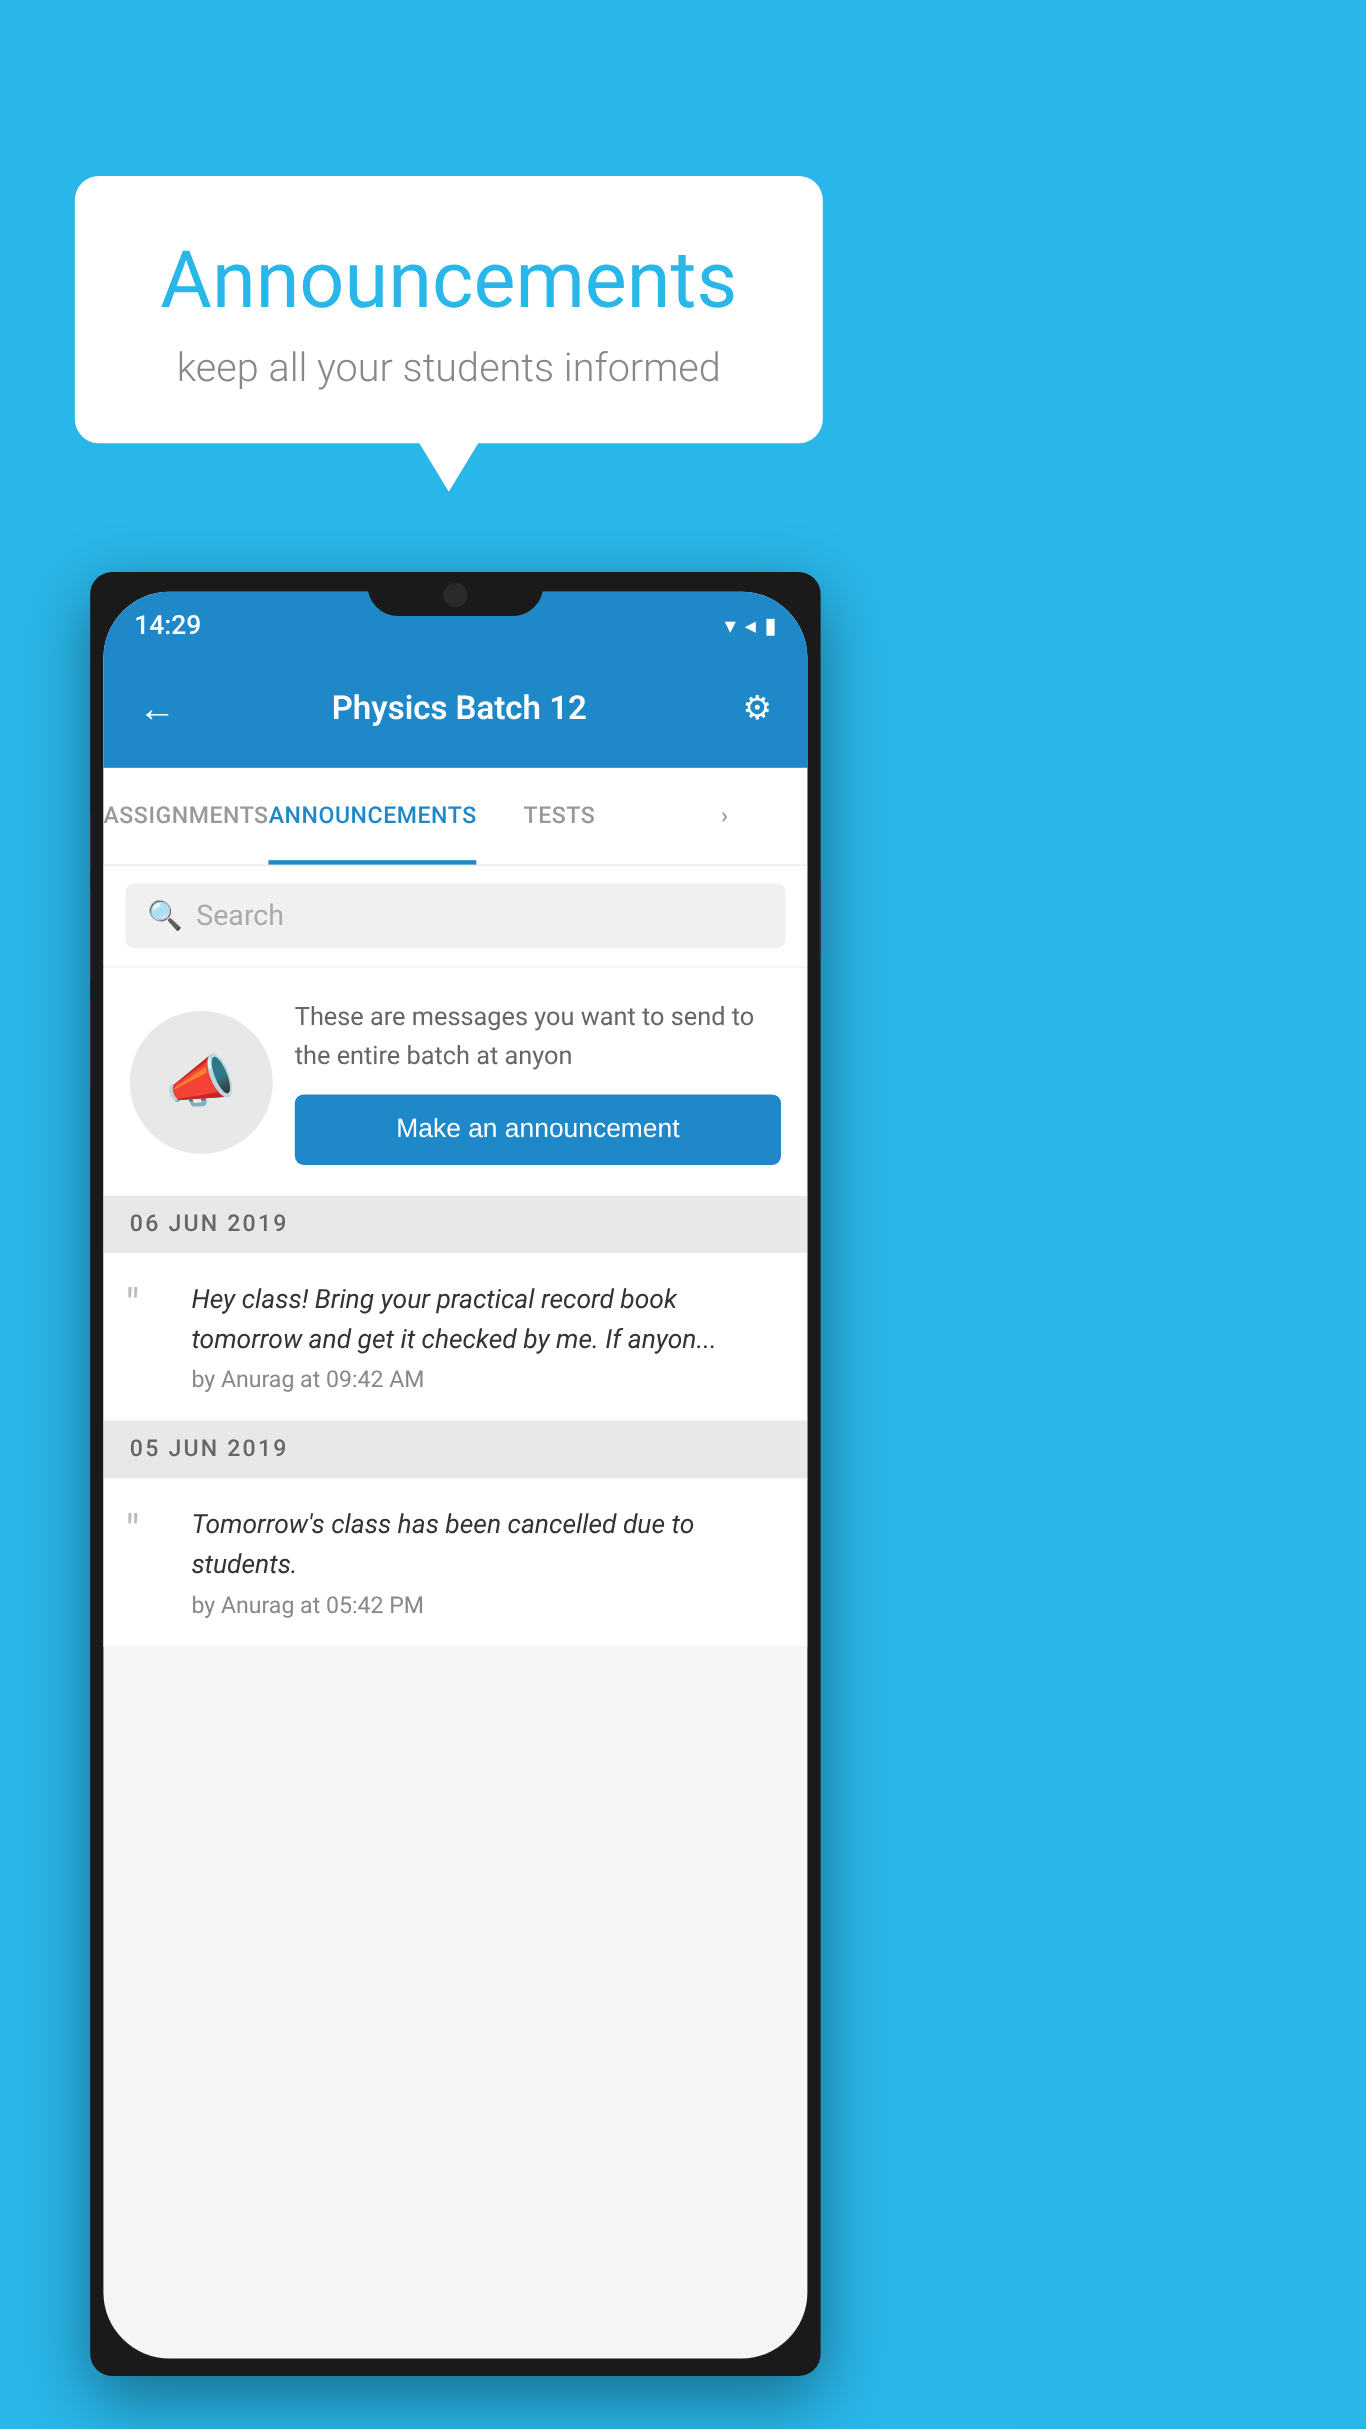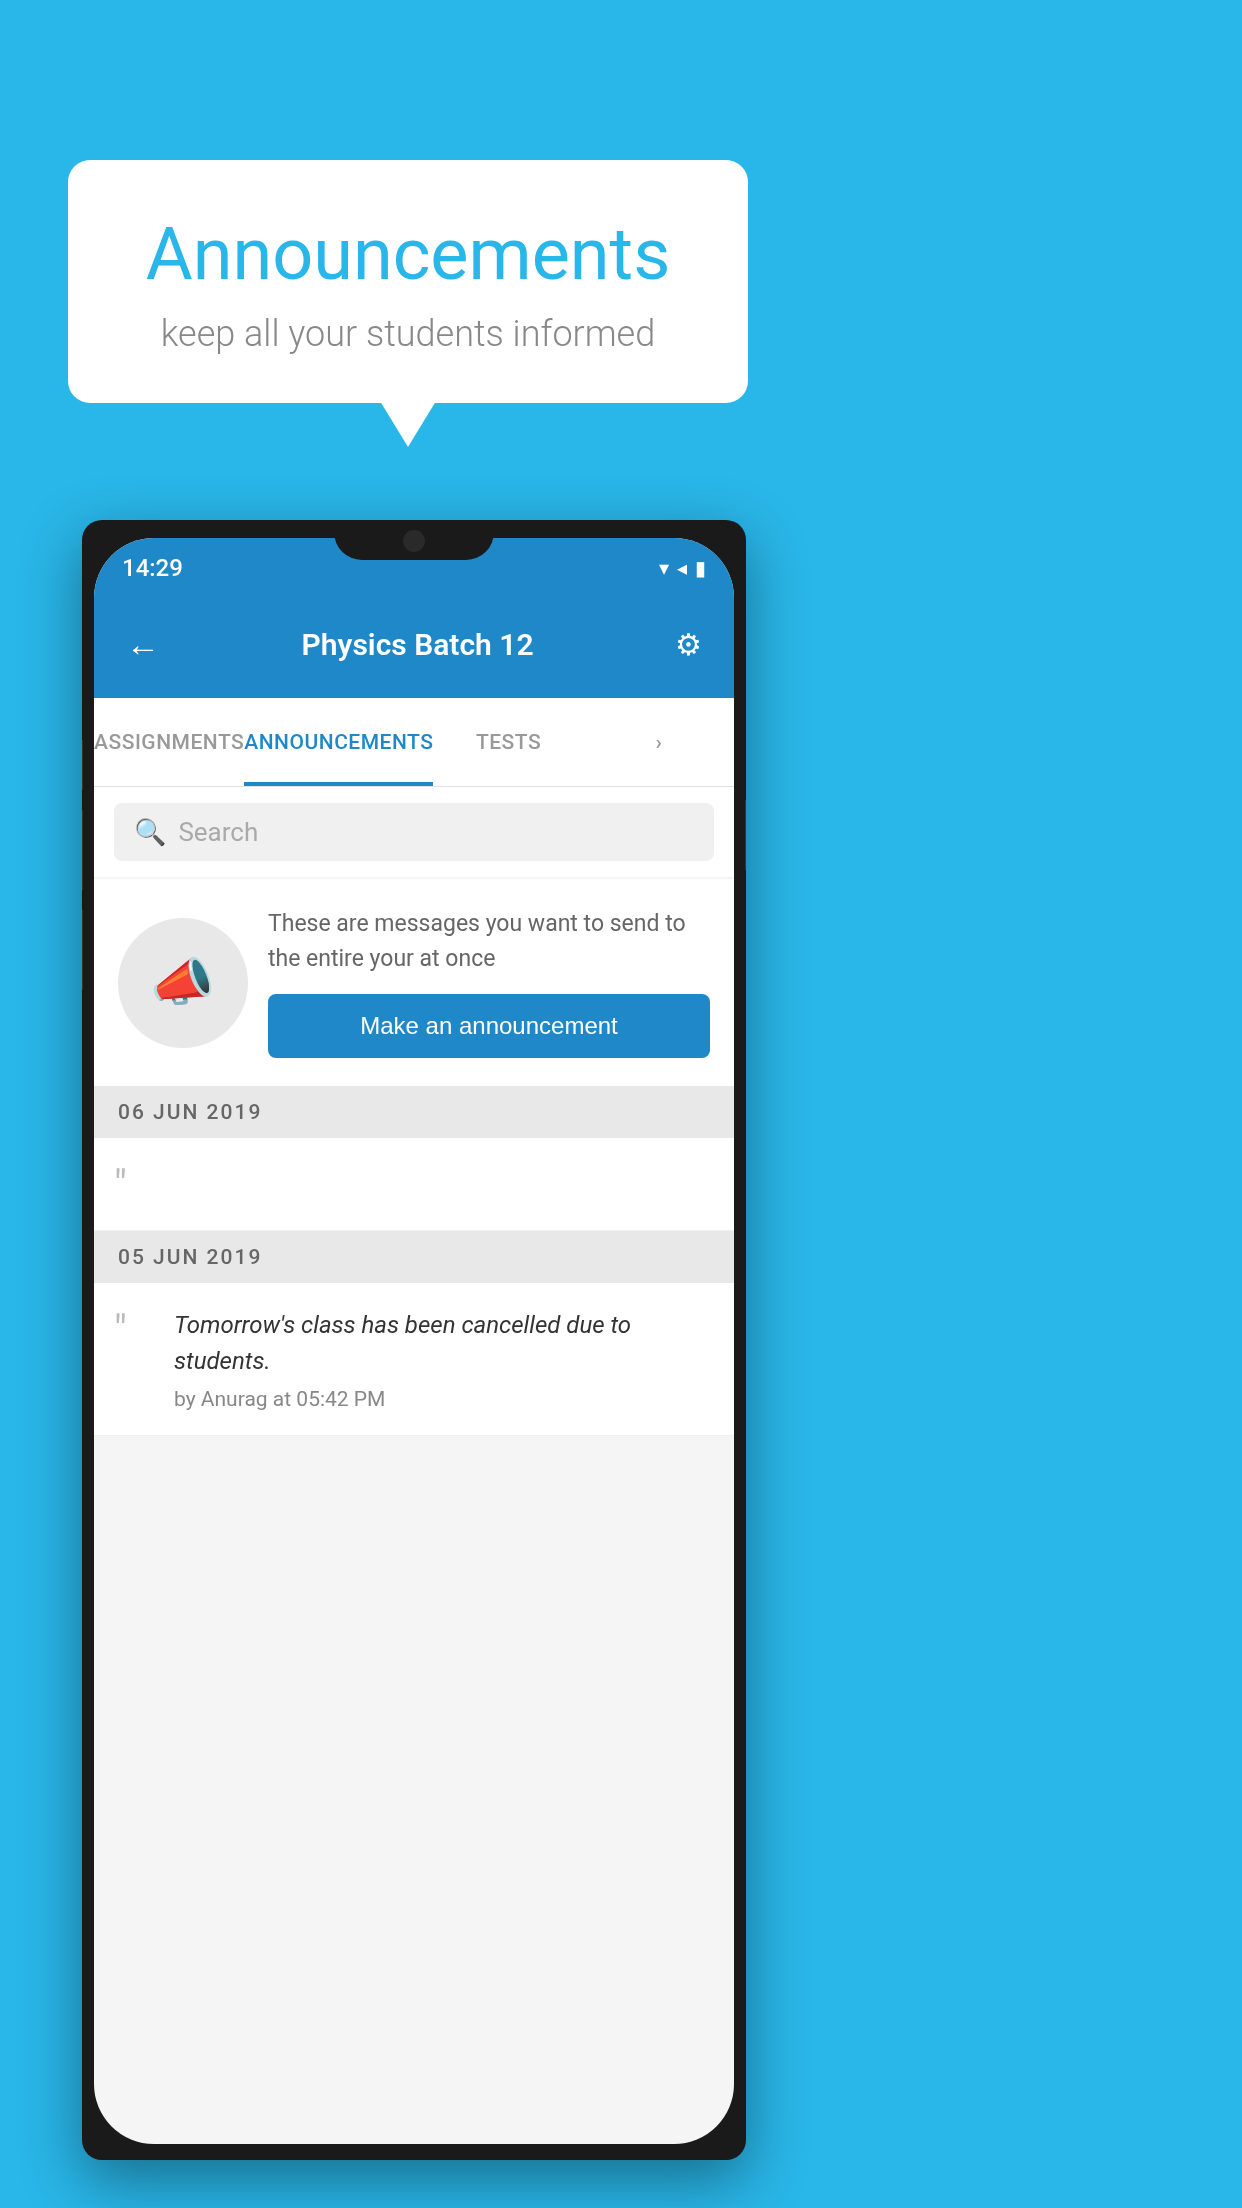--- a/index.html
+++ b/index.html
@@ -432,31 +432,35 @@
             <span class="search-icon">🔍</span>
             <span class="search-placeholder">Search</span>
           </div>
         </div>
 
         <div class="promo-card">
           <div class="promo-icon-circle">
             <span class="megaphone-icon">📣</span>
           </div>
           <div class="promo-right">
-            <div class="promo-desc">These are messages you want to send to the entire your at once</div>
+            <div class="promo-desc">These are messages you want to send to the entire batch at anyon</div>
             <button class="make-announcement-btn">Make an announcement</button>
           </div>
         </div>
 
         <div class="date-divider">
           <span>06  JUN  2019</span>
         </div>
 
         <div class="announcement-item">
           <div class="quote-icon">"</div>
+          <div class="ann-content">
+            <div class="ann-text">Hey class! Bring your practical record book tomorrow and get it checked by me. If anyon...</div>
+            <div class="ann-meta">by Anurag at 09:42 AM</div>
+          </div>
         </div>
 
         <div class="date-divider">
           <span>05  JUN  2019</span>
         </div>
 
         <div class="announcement-item">
           <div class="quote-icon">"</div>
           <div class="ann-content">
             <div class="ann-text">Tomorrow's class has been cancelled due to students.</div>

